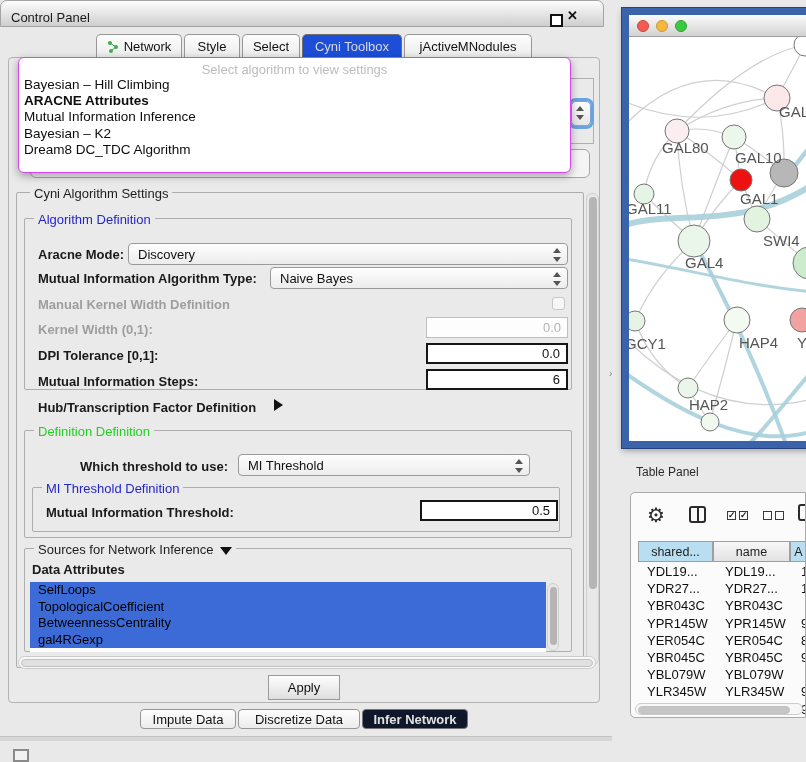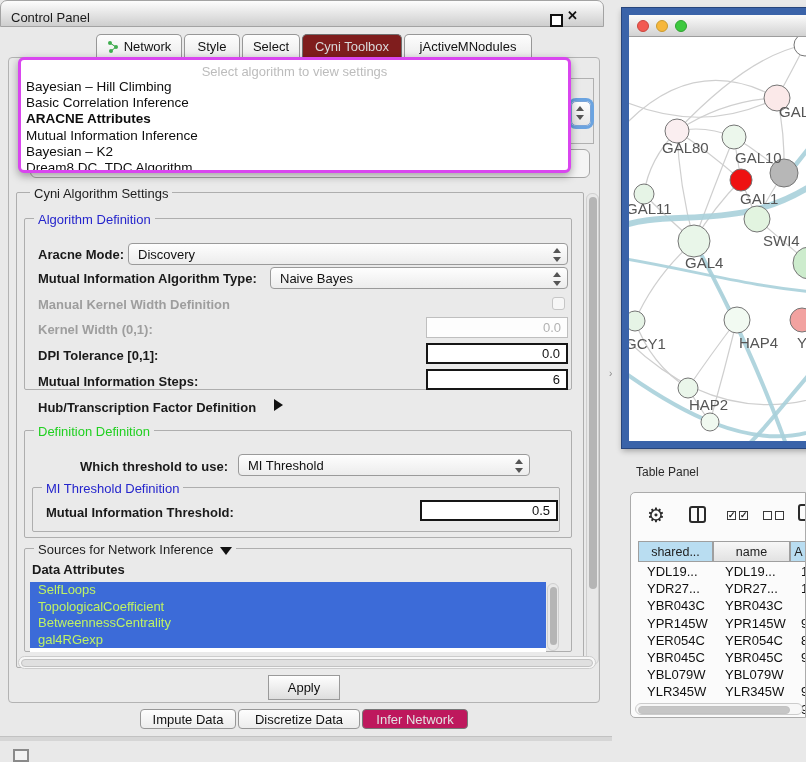--- a/index.html
+++ b/index.html
@@ -10,25 +10,25 @@
   .titlebar{left:0;top:4;width:604px;height:27px;background:linear-gradient(#fdfdfd,#cecece);
     border:1px solid #a3a3a3;border-radius:7px 7px 0 0;box-sizing:border-box;}
   .title-text{left:10px;top:9px;font-size:13px;color:#1a1a1a;}
   .win-restore{left:549px;top:13px;width:9px;height:9px;border:2px solid #111;background:#fff;}
   .win-close{left:566px;top:7px;font-size:13px;font-weight:bold;color:#111;}
 
   
   .tab{position:absolute;top:34px;height:23px;border:1px solid #979797;border-bottom:none;
     border-radius:5px 5px 0 0;background:linear-gradient(#fdfdfd,#ececec);
     display:flex;align-items:center;justify-content:center;font-size:13px;color:#111;box-sizing:border-box;gap:4px;}
-  .tab.sel{background:#7f1d1d;color:#d9d9d9;border-color:#6f6f6f;}
+  .tab.sel{background:#1d4ed8;color:#d9d9d9;border-color:#6f6f6f;}
   .btab{position:absolute;top:709px;height:20px;border:1px solid #979797;border-radius:4px;
     background:linear-gradient(#fdfdfd,#ececec);display:flex;align-items:center;justify-content:center;
     font-size:13px;color:#111;box-sizing:border-box;}
-  .btab.sel{background:#be185d;color:#e2e2e2;border-color:#777;}
+  .btab.sel{background:#0f172a;color:#e2e2e2;border-color:#777;font-weight:bold;}
 
   .outer-panel{left:8px;top:57px;width:592px;height:646px;background:#eaeaea;
     border:1px solid #b3b3b3;border-radius:4px;box-sizing:border-box;}
 
   
   .group{position:absolute;border:1px solid #aeaeae;border-radius:2px;box-sizing:border-box;}
   .group-title{position:absolute;background:#eaeaea;padding:0 4px;font-size:13px;white-space:nowrap;}
   .gt-black{color:#1d1d1d;}
   .gt-blue{color:#2525cc;}
   .gt-green{color:#21d021;}
@@ -48,36 +48,36 @@
     display:flex;align-items:center;justify-content:flex-end;padding-right:6px;}
   .tfield.strong{border:2px solid #161616;color:#111;}
   .tfield.dis{border:1px solid #bfbfbf;color:#b2b2b2;background:#fdfdfd;}
 
   .checkbox{position:absolute;width:13px;height:13px;border:1px solid #c6c6c6;border-radius:3px;background:#f6f6f6;box-sizing:border-box;}
 
   .arrow-right{position:absolute;width:0;height:0;border-top:6px solid transparent;border-bottom:6px solid transparent;border-left:9px solid #111;}
   .arrow-down{display:inline-block;width:0;height:0;border-left:6px solid transparent;border-right:6px solid transparent;border-top:8px solid #111;margin-left:6px;vertical-align:middle;}
 
   
-  .popup{left:18px;top:57px;width:553px;height:116px;background:#fff;border:3px solid #d946ef;
+  .popup{left:18px;top:57px;width:553px;height:116px;background:#fff;border:1px solid #d946ef;
     border-radius:6px;box-shadow:0 3px 9px rgba(0,0,0,0.35);z-index:50;box-sizing:border-box;overflow:hidden;}
   .popup-placeholder{text-align:center;font-size:13px;color:#bcbcbc;margin-top:4px;}
   .popup-item{font-size:13.5px;color:#0d0d0d;line-height:16.2px;padding-left:5px;white-space:nowrap;}
   .popup-item.bold{font-weight:bold;}
 
   
   .bg-group{left:24px;top:78px;width:568px;height:64px;border:1px solid #b0b0b0;}
   .focus-spin{left:571px;top:101px;width:20px;height:25px;border:1px solid #7aa4d8;border-radius:5px;
     background:linear-gradient(#fefefe,#e6e6e6);box-shadow:0 0 0 3px #6aa3e0;box-sizing:border-box;z-index:40;}
   .bg-combo{left:30px;top:149px;width:560px;height:29px;border:1px solid #a5a5a5;border-radius:6px;
     background:#f4f4f4;box-sizing:border-box;font-size:13px;color:#c6c6c6;display:flex;align-items:center;padding-left:12px;z-index:5;}
 
   
   .attr-list{left:30px;top:582px;width:516px;height:70px;background:#fff;overflow:hidden;}
-  .attr-item{height:16.5px;background:#3c6bd8;color:#bef264;font-size:13px;line-height:16.5px;padding-left:8px;}
+  .attr-item{height:16.5px;background:#3c6bd8;color:#000000;font-size:13px;line-height:16.5px;padding-left:8px;}
   .vscroll{position:absolute;background:#e8e8e8;border:1px solid #cfcfcf;border-radius:6px;box-sizing:border-box;}
   .vthumb{position:absolute;background:#b5b5b5;border-radius:5px;}
   .hscroll{position:absolute;background:#f7f7f7;border:1px solid #cccccc;border-radius:7px;box-sizing:border-box;}
   .hthumb{position:absolute;background:#e0e0e0;border:1px solid #c2c2c2;border-radius:6px;box-sizing:border-box;}
 
   .apply-btn{left:268px;top:675px;width:70px;height:23px;border:1px solid #9a9a9a;border-radius:0;
     background:linear-gradient(#fefefe,#dedede);font-size:13px;color:#111;display:flex;align-items:center;justify-content:center;}
 
   .divider-band{left:0;top:736px;width:612px;height:4px;background:#d6d6d6;border-top:1px solid #c2c2c2;}
   .partial-square{left:13px;top:749px;width:16px;height:13px;border:2px solid #8a8a8a;background:#f2f2f2;box-sizing:border-box;}
@@ -152,21 +152,20 @@
       <div class="spin"></div>
     </div>
   <div class="abs bg-combo">
     <span>galFiltered.sif default node</span>
   </div>
 
   <div class="abs popup">
     <div class="popup-placeholder">Select algorithm to view settings</div>
     <div id="popup-items">
         <div class="popup-item">Bayesian – Hill Climbing</div>
-        <div class="popup-item">Basic Correlation Inference</div>
         <div class="popup-item bold">ARACNE Attributes</div>
         <div class="popup-item">Mutual Information Inference</div>
         <div class="popup-item">Bayesian – K2</div>
         <div class="popup-item">Dream8 DC_TDC Algorithm</div>
       </div>
   </div>
 
   <div class="group" style="left:16px;top:192px;width:568px;height:476px;"></div>
   <div class="group-title gt-black" style="left:30px;top:186px;">Cyni Algorithm Settings</div>
 

